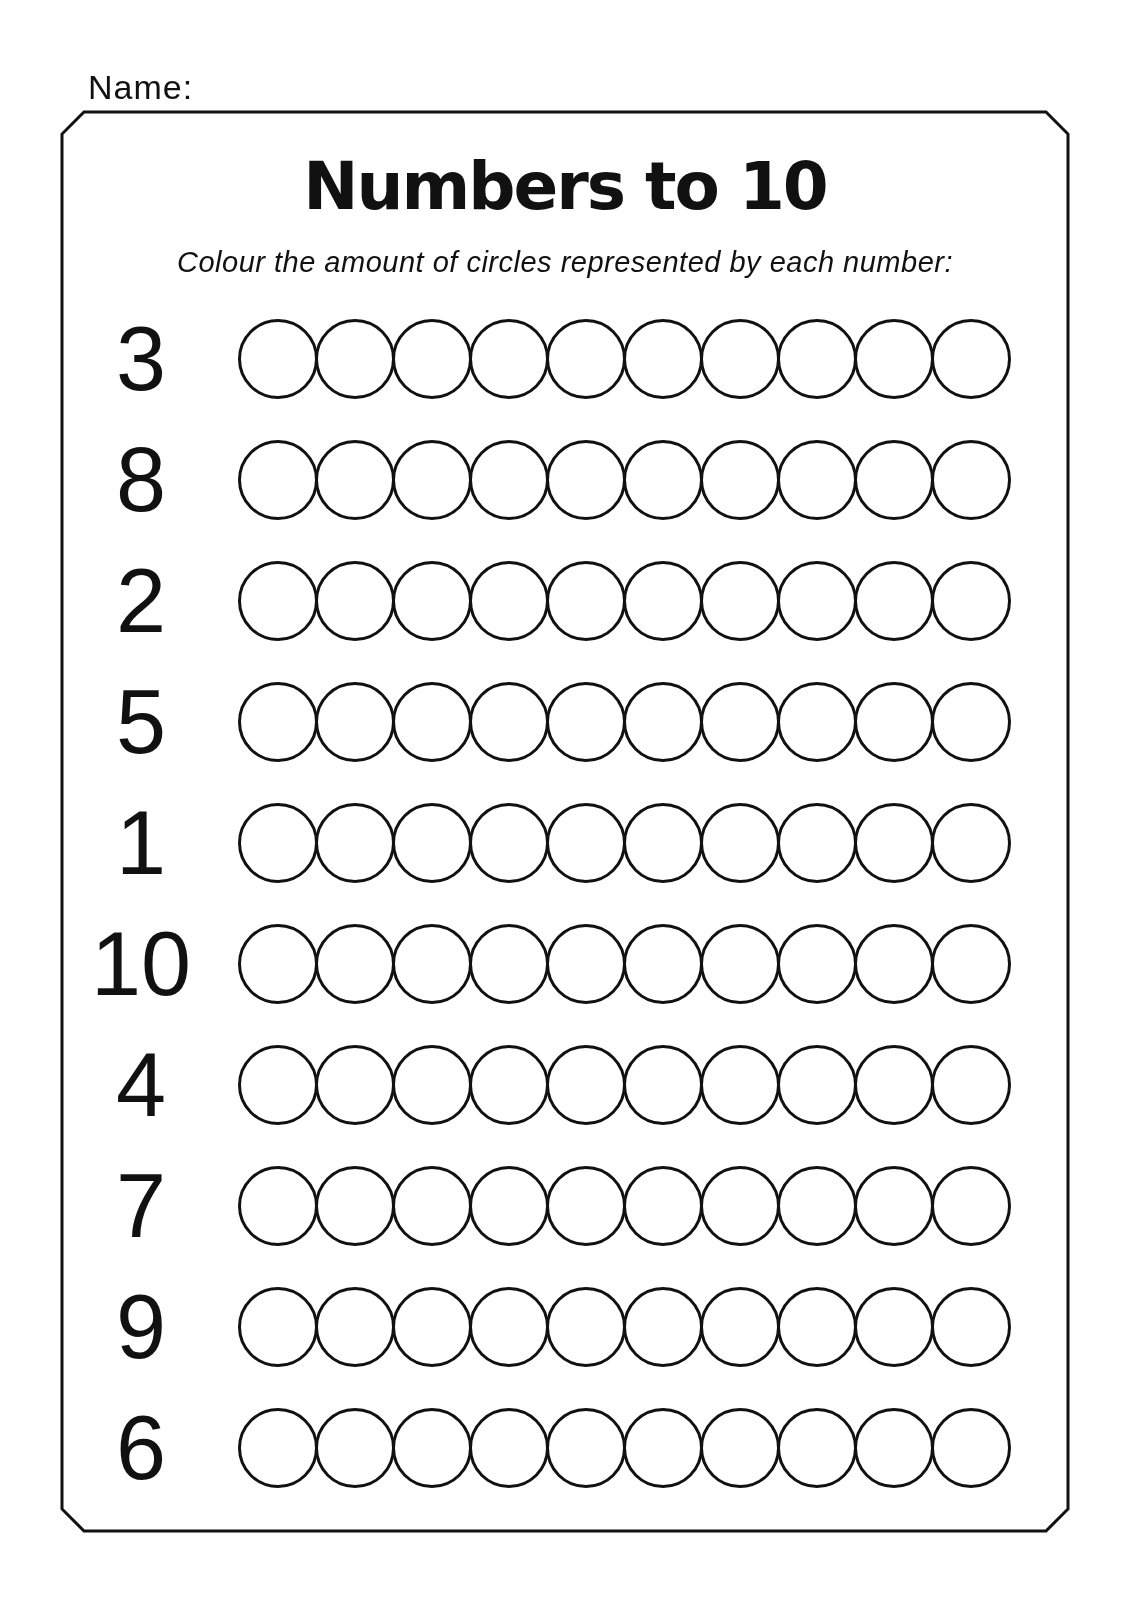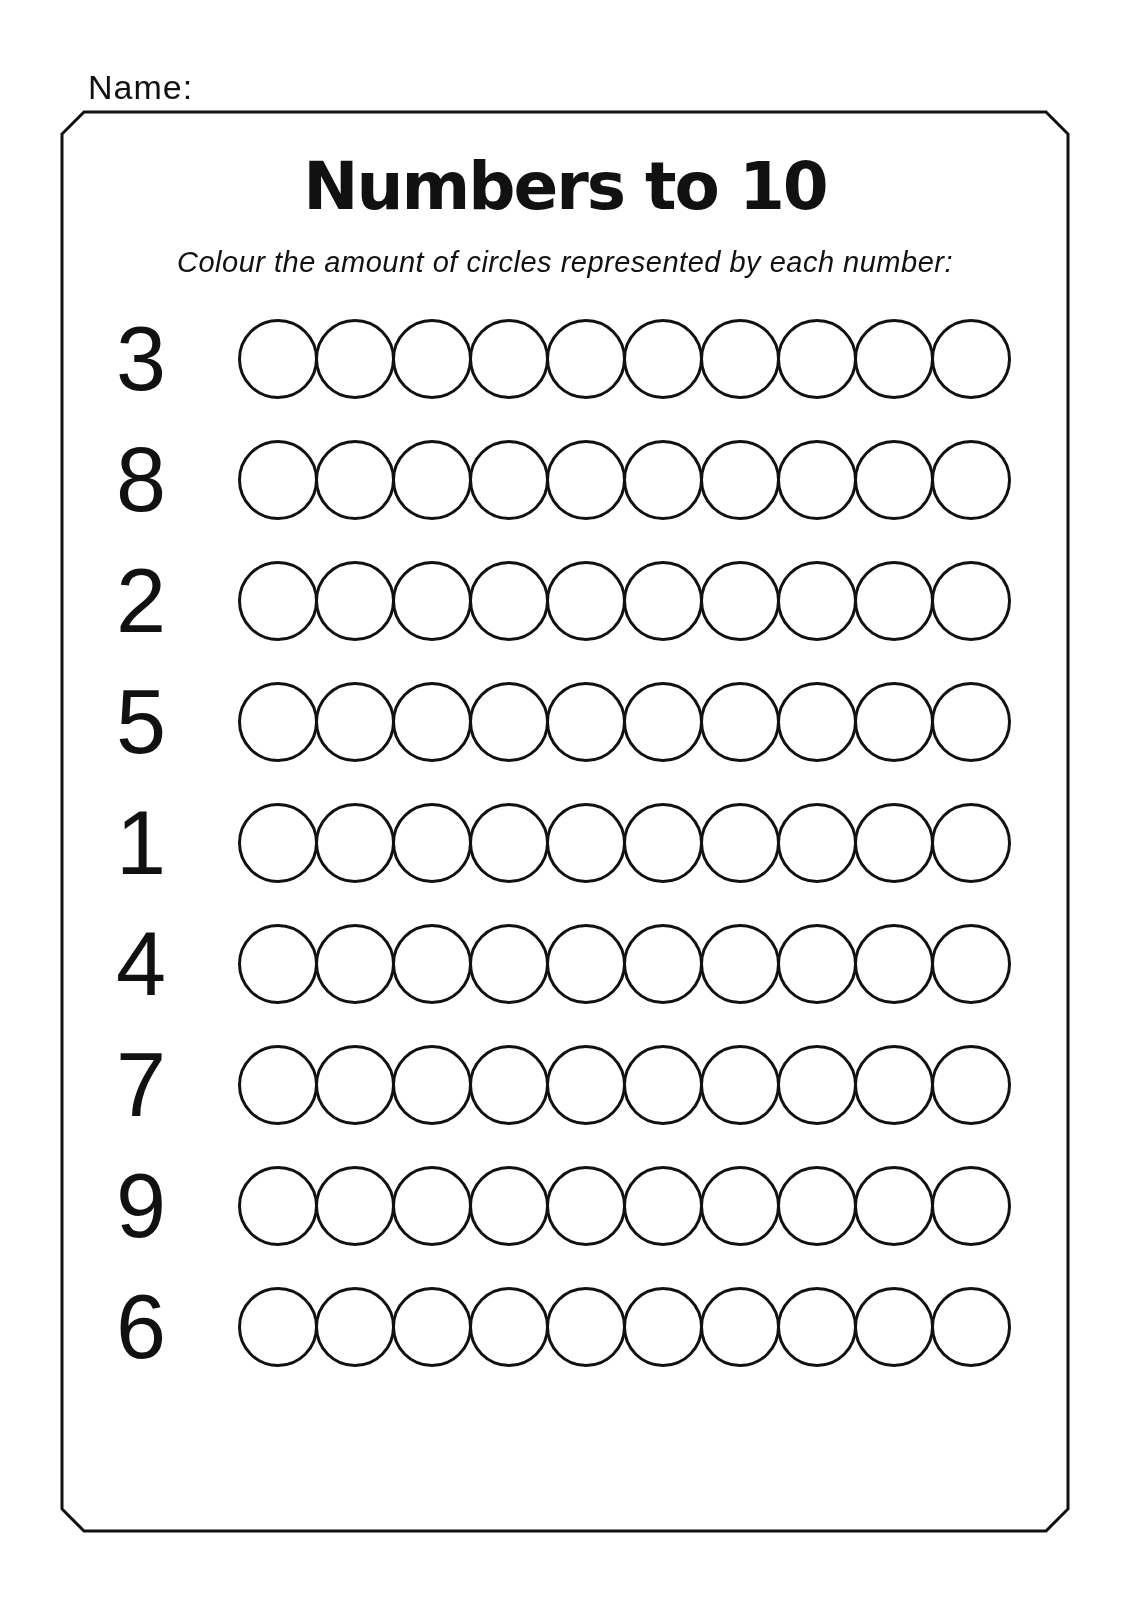--- a/index.html
+++ b/index.html
@@ -179,20 +179,35 @@
           <div class="circle"></div>
           <div class="circle"></div>
           <div class="circle"></div>
           <div class="circle"></div>
           <div class="circle"></div>
           <div class="circle"></div>
           <div class="circle"></div>
         </div>
   </div>
       <div class="row">
+    <div class="num">10</div>
+    <div class="circles">
+          <div class="circle"></div>
+          <div class="circle"></div>
+          <div class="circle"></div>
+          <div class="circle"></div>
+          <div class="circle"></div>
+          <div class="circle"></div>
+          <div class="circle"></div>
+          <div class="circle"></div>
+          <div class="circle"></div>
+          <div class="circle"></div>
+        </div>
+  </div>
+      <div class="row">
     <div class="num">4</div>
     <div class="circles">
           <div class="circle"></div>
           <div class="circle"></div>
           <div class="circle"></div>
           <div class="circle"></div>
           <div class="circle"></div>
           <div class="circle"></div>
           <div class="circle"></div>
           <div class="circle"></div>

